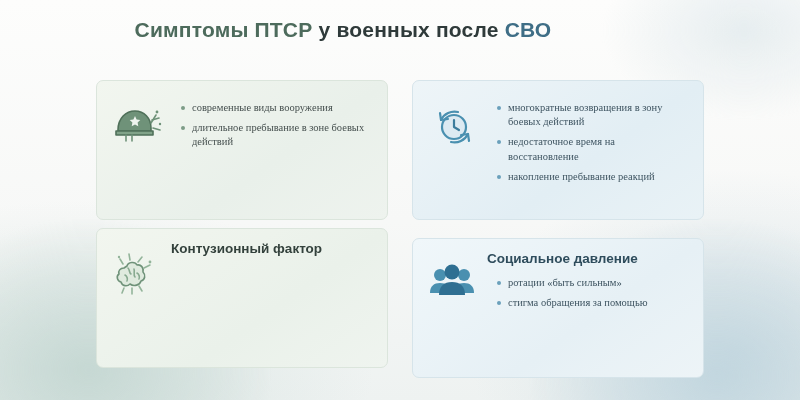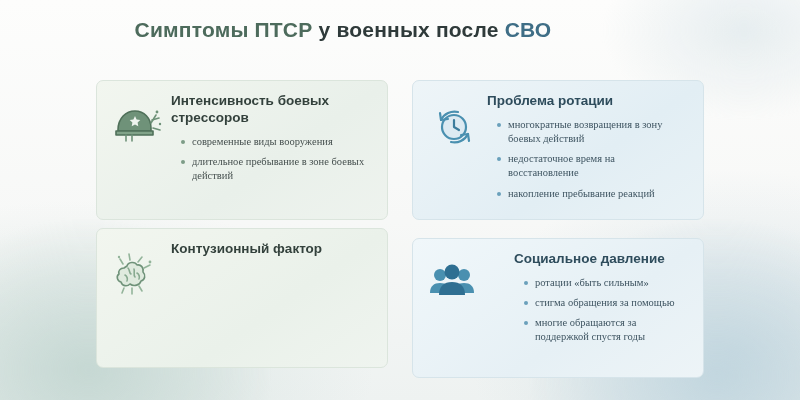--- a/index.html
+++ b/index.html
@@ -78,21 +78,21 @@
     border-radius: 7px;
     box-sizing: border-box;
     padding: 12px 12px 10px 12px;
     display: flex;
     align-items: flex-start;
     overflow: hidden;
   }
   .card.c1 { left: 0;    top: 0;   background: linear-gradient(145deg, #f2f6ef 0%, #e9f0ea 60%, #eef3ee 100%); border: 1px solid #dbe5dc; }
   .card.c2 { left: 316px;top: 0;   background: linear-gradient(145deg, #eef5f8 0%, #e2eef4 60%, #e9f2f6 100%); border: 1px solid #d6e4ea; }
   .card.c3 { left: 0;    top: 148px; background: linear-gradient(145deg, #f2f6ef 0%, #eaf1ea 60%, #eff4ef 100%); border: 1px solid #dbe5dc; }
-  .card.c4 { left: 316px;top: 158px; background: linear-gradient(145deg, #f0f7fa 0%, #e6f0f5 60%, #edf4f7 100%); border: 1px solid #d6e4ea; gap: 27px; }
+  .card.c4 { left: 316px;top: 158px; background: linear-gradient(145deg, #f0f7fa 0%, #e6f0f5 60%, #edf4f7 100%); border: 1px solid #d6e4ea; }
 
   .card-icon {
     width: 56px;
     min-width: 56px;
     height: 56px;
     margin-right: 6px;
     margin-top: 4px;
     display: flex;
     align-items: center;
     justify-content: center;
@@ -162,21 +162,20 @@
             <path d="M41 25 l5 -8" stroke="#6f9279"></path>
             <path d="M42 22 l7 -2" stroke="#6f9279"></path>
             <path d="M43 30 l7 2" stroke="#6f9279"></path>
             <path d="M16 37 l0 6 M22 37 l0 6" stroke="#6f9279"></path>
             <circle cx="47" cy="14" r="1.4" fill="#6f9279" stroke="none"></circle>
             <circle cx="50" cy="26" r="1.2" fill="#6f9279" stroke="none"></circle>
           </g>
         </svg>
       </div>
       <div class="card-body">
-        <div class="card-title">Интенсивность боевых стрессоров</div>
         <ul class="bullets">
           <li>современные виды вооружения</li>
           <li>длительное пребывание в зоне боевых действий</li>
         </ul>
       </div>
     </div>
 
     <div class="card c2">
       <div class="card-icon">
         <svg width="50" height="50" viewBox="0 0 50 50">
@@ -184,21 +183,20 @@
             <circle cx="26" cy="27" r="12" fill="#dceaf2" stroke="#4a90b0"></circle>
             <path d="M26 20 L26 27 L31 30" stroke="#3b7c9c"></path>
             <path d="M13 20 A15 15 0 0 1 30 12" stroke="#4a90b0"></path>
             <path d="M12 13 L13 20 L20 19" stroke="#4a90b0"></path>
             <path d="M40 34 A15 15 0 0 1 23 42" stroke="#4a90b0"></path>
             <path d="M41 41 L40 34 L33 35" stroke="#4a90b0"></path>
           </g>
         </svg>
       </div>
       <div class="card-body">
-        <div class="card-title">Проблема ротации</div>
         <ul class="bullets">
           <li>многократные возвращения в зону боевых действий</li>
           <li>недостаточное время на восстановление</li>
           <li>накопление пребывание  реакций</li>
         </ul>
       </div>
     </div>
 
     <div class="card c3">
       <div class="card-icon">
@@ -231,19 +229,18 @@
             <circle cx="26" cy="13" r="7.5"></circle>
             <path d="M13 36 C13 27 18 23 26 23 C34 23 39 27 39 36 Z"></path>
           </g>
         </svg>
       </div>
       <div class="card-body">
         <div class="card-title">Социальное давление</div>
         <ul class="bullets">
           <li>ротации «быть сильным»</li>
           <li>стигма обращения за помощью</li>
-          <li>многие обращаются за поддержкой спустя годы</li>
         </ul>
       </div>
     </div>
 
   </div>
 </div>
 
 </body></html>

